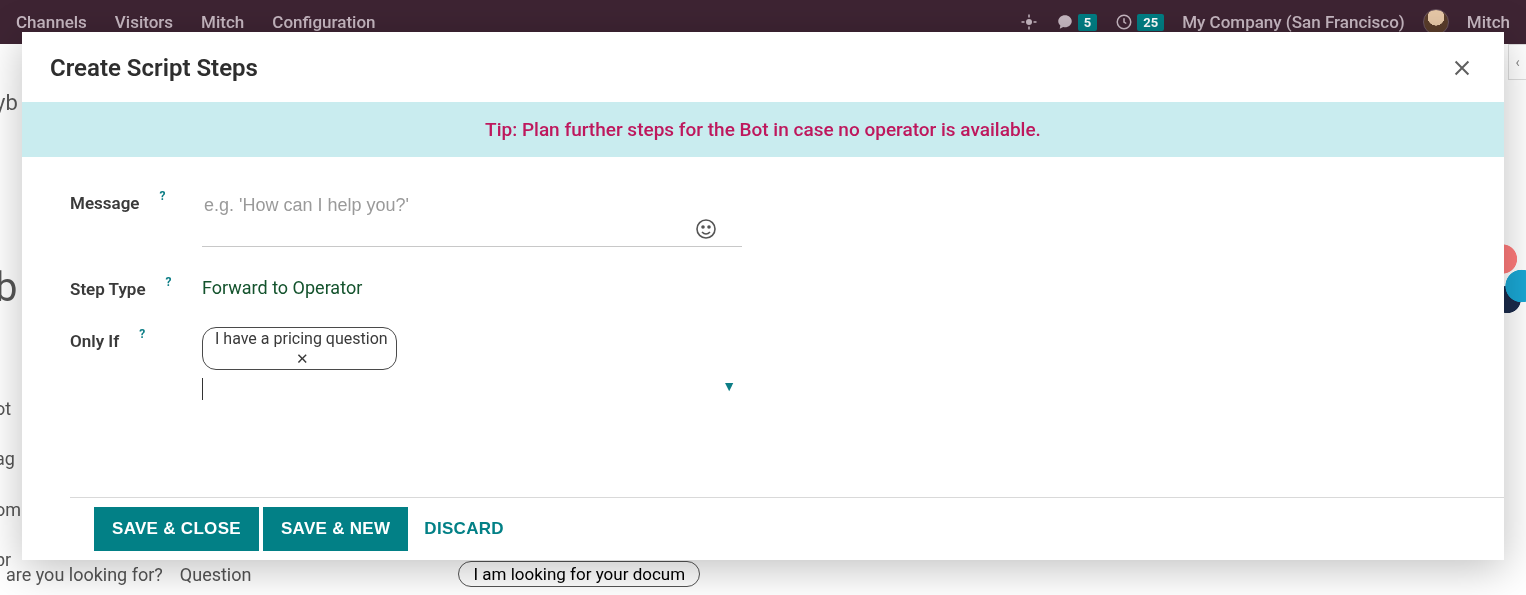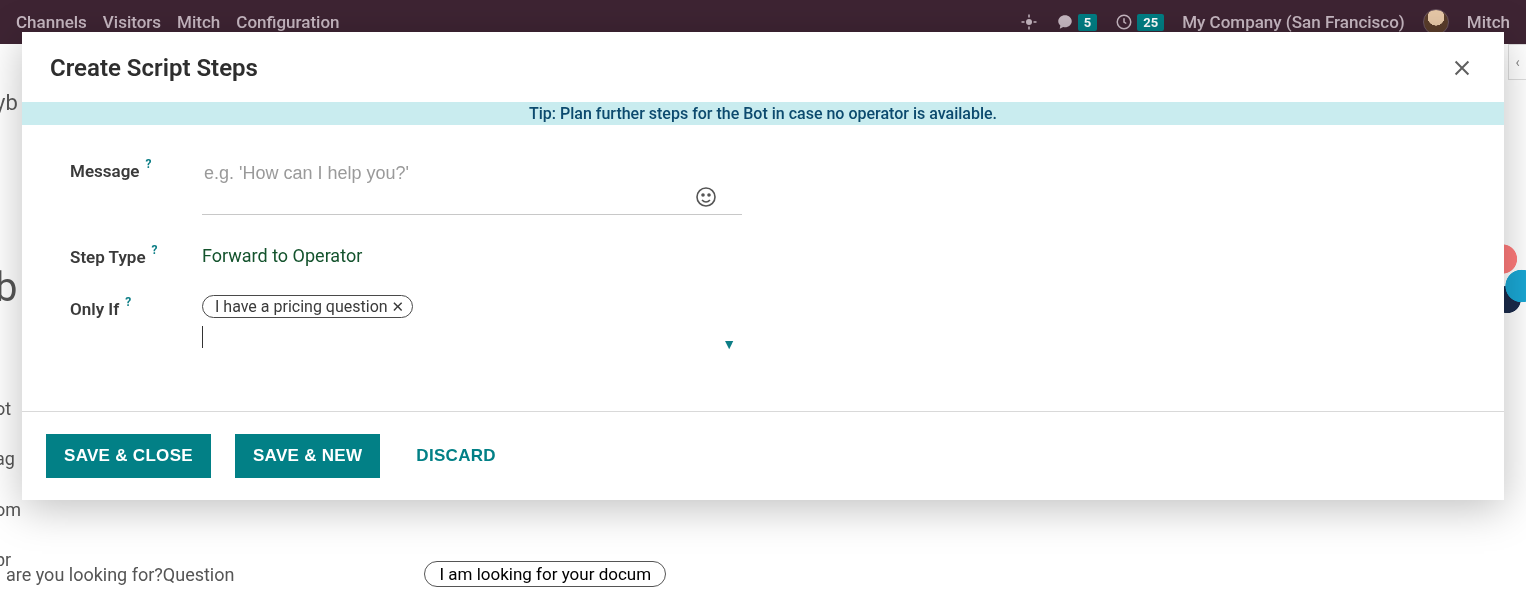--- a/index.html
+++ b/index.html
@@ -6,21 +6,21 @@
 html, body { width: 1526px; height: 595px; font-family: -apple-system, "Segoe UI", Roboto, Ubuntu, sans-serif; overflow: hidden; }
 body { background: #f5f5f5; position: relative; color: #1f1f1f; }
 
 
 .bg-header {
   position: absolute; top: 0; left: 0; right: 0; height: 44px;
   background: #3e2433;
   display: flex; align-items: center; padding: 0 16px;
   color: #c7b8c2; font-size: 17px; font-weight: 500;
 }
-.bg-header .nav { display: flex; gap: 16px; }
+.bg-header .nav { display: flex; gap: 28px; }
 .bg-header .nav span { white-space: nowrap; }
 .bg-header .spacer { flex: 1; }
 .bg-header .right { display: flex; align-items: center; gap: 18px; }
 .bg-header .badge-wrap { display: flex; align-items: center; gap: 4px; }
 .bg-header .badge {
   background: #017e84; color: #fff; font-size: 13px; font-weight: 700;
   padding: 1px 6px; border-radius: 2px;
 }
 .bg-header .avatar {
   width: 26px; height: 26px; border-radius: 50%;
@@ -30,21 +30,21 @@
 .bg-header .icon { width: 18px; height: 18px; display:inline-block; }
 
 
 .bg-body {
   position: absolute; top: 44px; left: 0; right: 0; bottom: 0;
   background: #fff; color: #555; font-size: 18px;
 }
 .bg-body .crumb { position: absolute; left: -5px; top: 46px; font-size: 22px; color: #5a5a5a;}
 .bg-body .bigb { position: absolute; left: -5px; top: 220px; font-size: 40px;}
 .bg-body .left-labels { position: absolute; left: -5px; top: 340px; line-height: 2.8; }
-.bg-body .bottom-row { position: absolute; left: 0; right:0; bottom: 8px; display:flex; align-items:center; }
+.bg-body .bottom-row { position: absolute; left: 0; right:0; bottom: 8px; display:flex; align-items:center;gap:17px; }
 .bg-body .bottom-row .q { margin-left: 6px; }
 .bg-body .bottom-row .qlabel { }
 .bg-body .tag-pill {
   margin-left: 190px;
   border: 1px solid #555; border-radius: 14px;
   padding: 2px 14px; font-size: 17px; color:#000000;
 }
 .bg-side-collapse {
   position: absolute; right: 0; top: 44px; width: 18px; height: 36px;
   background: #fff; border: 1px solid #ddd; border-right: none;
@@ -61,84 +61,84 @@
 
 
 .overlay {
   position: absolute; inset: 0;
 }
 .modal {
   position: absolute; left: 22px; right: 22px; top: 32px;
   background: #fff;
   box-shadow: 0 8px 40px rgba(0,0,0,.25);
   display: flex; flex-direction: column;
-  height: 468px;
+  height: 528px;
 }
 .modal-header {
   display: flex; align-items: center; justify-content: space-between;
   padding: 22px 28px 20px 28px;
 }
 .modal-title { font-size: 24px; font-weight: 600; color: #2e2e2e; }
 .close-x {
   width: 28px; height: 28px; cursor: pointer; color: #5f5f5f;
   display:flex; align-items:center; justify-content:center;
 }
 .close-x svg { width: 22px; height: 22px; stroke: currentColor; stroke-width: 2.2; }
 
 .tip-banner {
-  background: #c9ecef; color: #0c4a6e; text-align: center;
-  font-size: 16px; font-weight: 500;
-  padding: 2px 10px;
+  background: #c9ecef; color: #be185d; text-align: center;
+  font-size: 19px; font-weight: 500;
+  padding: 16px 10px;
 }
 
 .form {
   padding: 32px 28px 8px 48px;
 }
 .row { display: flex; align-items: flex-start; margin-bottom: 28px; }
-.label-cell { width: 132px; padding-top: 4px; font-size: 17px; font-weight: 600; color: #3a3a3a; display:flex; gap:6px; }
+.label-cell { width: 132px; padding-top: 4px; font-size: 17px; font-weight: 600; color: #3a3a3a; display:flex; gap:20px; }
 .label-cell .help { color: #0d7e86; font-size: 12px; font-weight: 700; transform: translateY(-4px); }
 .field-cell { width: 540px; position: relative; }
 
 .msg-input {
   width: 100%; border: none; border-bottom: 1px solid #c8c8c8;
   font-size: 18px; padding: 6px 36px 30px 2px; color:#be185d;
   outline: none; background: transparent;
 }
 .msg-input::placeholder { color: #9a9a9a; }
 .emoji-btn {
   position: absolute; right: 24px; top: 28px; width: 24px; height: 24px;
   color: #555; cursor: pointer;
 }
 .emoji-btn svg { width: 100%; height: 100%; fill: none; stroke: currentColor; stroke-width: 1.6; }
 
 .step-type-value { font-size: 18px; color: #14532d; padding-top: 2px; }
 
 .tag {
   display: inline-flex; align-items: center; gap: 2px;
   border: 1px solid #4a4a4a; border-radius: 14px;
-  padding: 1px 8px 1px 12px; font-size: 16px; color: #3a3a3a;
+  padding: 1px 8px 1px 12px; font-size: 16px; color: #3a3a3a; flex-direction: column;
 }
 .tag .x { font-size: 15px; cursor: pointer; color:#3a3a3a; padding-left:2px;}
 .onlyif-field {
   width: 540px; border-bottom: 1px solid transparent; position: relative;
   min-height: 64px;
 }
 .onlyif-caret {
   position:absolute; right:6px; bottom:6px; color:#0d7e86; font-size:14px;
 }
 .cursor-line {
   width: 1px; height: 22px; background: #333;
   margin-top: 8px;
 }
 
 .modal-footer {
   margin-top: auto;
   border-top: 1px solid #d9d9d9;
-  padding: 22px 24px;
-  display: flex; align-items: center; gap: 24px;
+  padding: 9px 24px;
+  display: flex; align-items: center; gap: 4px; margin-left: 48px;
 }
 .btn {
   font-size: 17px; font-weight: 700; letter-spacing: .3px;
   padding: 12px 18px; border: none; cursor: pointer;
 }
 .btn-primary { background: #028086; color: #fff; }
 .btn-link { background: transparent; color: #028086; padding-left:12px; }
 
 </style>
 </head>

